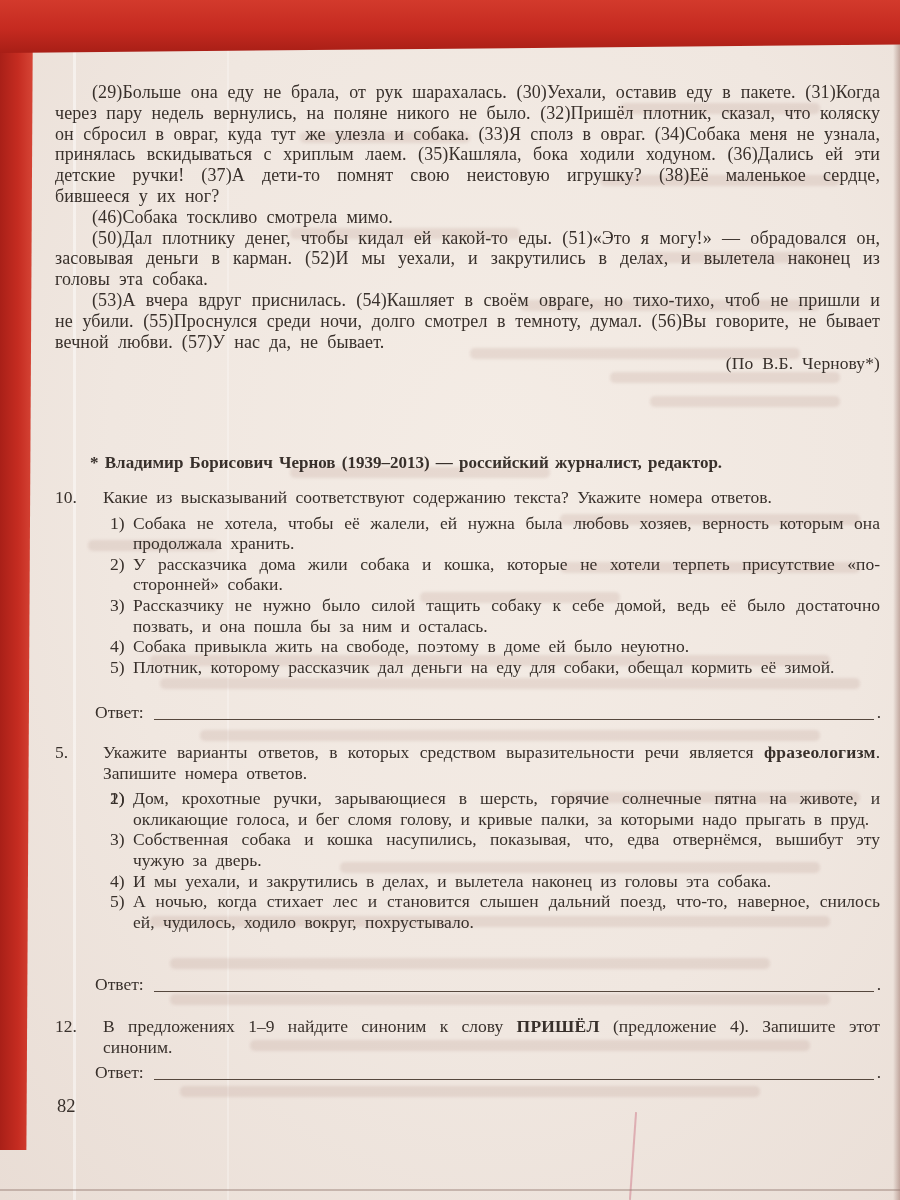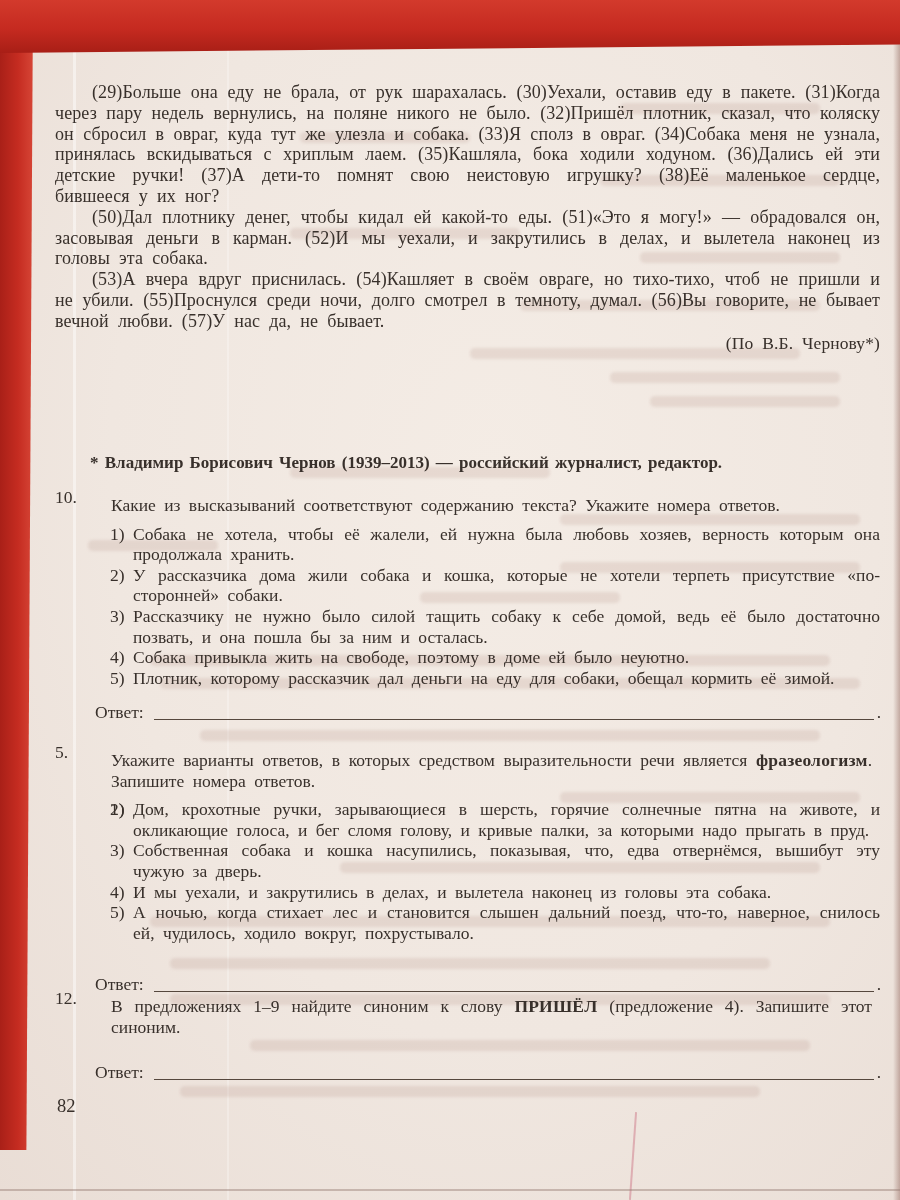--- a/index.html
+++ b/index.html
@@ -43,32 +43,32 @@
   .passage{position:absolute;left:55px;top:82px;width:825px;z-index:3;
     font-size:18px;line-height:20.8px;text-align:justify;word-spacing:4.5px;letter-spacing:.1px;}
   .para{margin:0;text-indent:37px;}
   .attribution{margin:1px 0 12px 0;text-align:right;font-size:17.5px;}
   .footnote{position:absolute;left:55px;top:453px;width:825px;z-index:3;
     font-size:17px;font-weight:bold;text-indent:35px;word-spacing:2px;}
   .question{position:absolute;left:55px;width:825px;z-index:3;
     font-size:17.5px;line-height:20.6px;word-spacing:4px;}
   .q-num{position:absolute;left:0;top:0;width:44px;font-weight:normal;}
   .q-content{margin-left:48px;text-align:justify;}
-  .q-prompt{margin:8px;}
+  .q-prompt{margin:0;}
   .q-prompt b{letter-spacing:.2px;}
   .q-items{margin-top:5px;}
   .item{position:relative;padding-left:30px;text-align:justify;}
   .item-num{position:absolute;left:7px;top:0;}
   .answer-row{position:absolute;left:95px;width:786px;z-index:3;display:flex;
     align-items:flex-end;font-size:17.5px;line-height:21px;}
   .ans-label{flex:none;}
   .ans-rule{flex:1;height:2px;border-bottom:1.4px solid #55473d;margin:0 3px 3px 10px;}
   .ans-dot{flex:none;}
   .page-num{position:absolute;left:57px;top:1096px;font-size:18.5px;z-index:3;}
-  #q10{top:487px;} #q11{top:742px;} #q12{top:988px;}
+  #q10{top:487px;} #q11{top:742px;} #q12{top:1016px;}
   #ans10{top:702px;} #ans11{top:974px;} #ans12{top:1062px;}
 </style>
 </head>
 <body>
 
 <div class="red-top"></div>
 <div class="red-left"></div>
 
 <div class="crease" style="left:73px;width:3px;"></div>
 <div class="crease" style="left:227px;width:2px;opacity:.6;"></div>
@@ -96,20 +96,21 @@
 <div class="bleed" style="left:560px;top:792px;width:300px;"></div>
 <div class="bleed" style="left:340px;top:862px;width:480px;"></div>
 <div class="bleed" style="left:150px;top:916px;width:680px;"></div>
 <div class="bleed" style="left:170px;top:958px;width:600px;"></div>
 <div class="bleed" style="left:170px;top:994px;width:660px;"></div>
 <div class="bleed" style="left:250px;top:1040px;width:560px;"></div>
 <div class="bleed" style="left:180px;top:1086px;width:580px;"></div>
 
 <div class="passage">
   <p class="para">(29)Больше она еду не брала, от рук шарахалась. (30)Уехали, оставив еду в пакете. (31)Когда через пару недель вернулись, на поляне никого не было. (32)Пришёл плотник, ска­зал, что коляску он сбросил в овраг, куда тут же улезла и собака. (33)Я сполз в овраг. (34)Собака меня не узнала, принялась вскидываться с хриплым лаем. (35)Кашляла, бока ходи­ли ходуном. (36)Дались ей эти детские ручки! (37)А дети-то помнят свою неистовую игрушку? (38)Её маленькое сердце, бившееся у их ног?</p>
+  <p class="para">(46)Собака тоскливо смотрела мимо.</p>
   <p class="para">(50)Дал плотнику денег, чтобы кидал ей какой-то еды. (51)«Это я могу!» — обрадовался он, засовывая деньги в карман. (52)И мы уехали, и закрутились в делах, и вылетела наконец из головы эта собака.</p>
   <p class="para">(53)А вчера вдруг приснилась. (54)Кашляет в своём овраге, но тихо-тихо, чтоб не пришли и не убили. (55)Проснулся среди ночи, долго смотрел в темноту, думал. (56)Вы говорите, не бы­вает вечной любви. (57)У нас да, не бывает.</p>
   <p class="attribution">(По В.Б. Чернову*)</p>
 </div>
 
 <div class="footnote">* Владимир Борисович Чернов (1939–2013) — российский журналист, редактор.</div>
 
 <section class="question" id="q10">
   <div class="q-num">10.</div>
   <div class="q-content">

